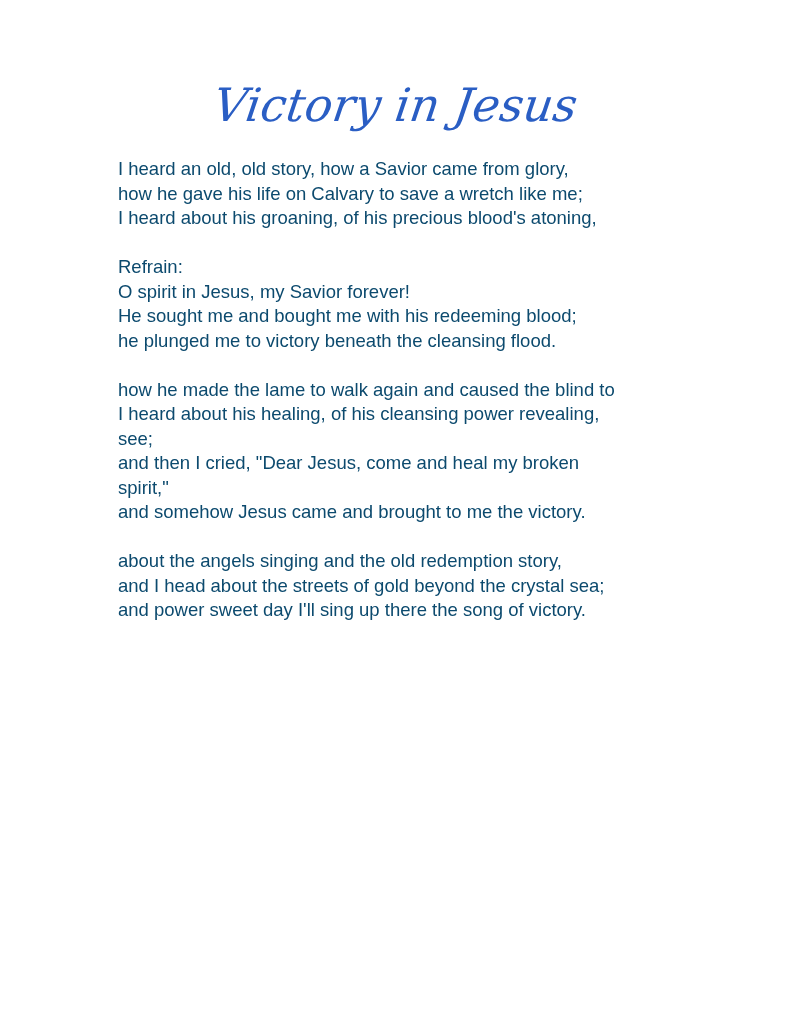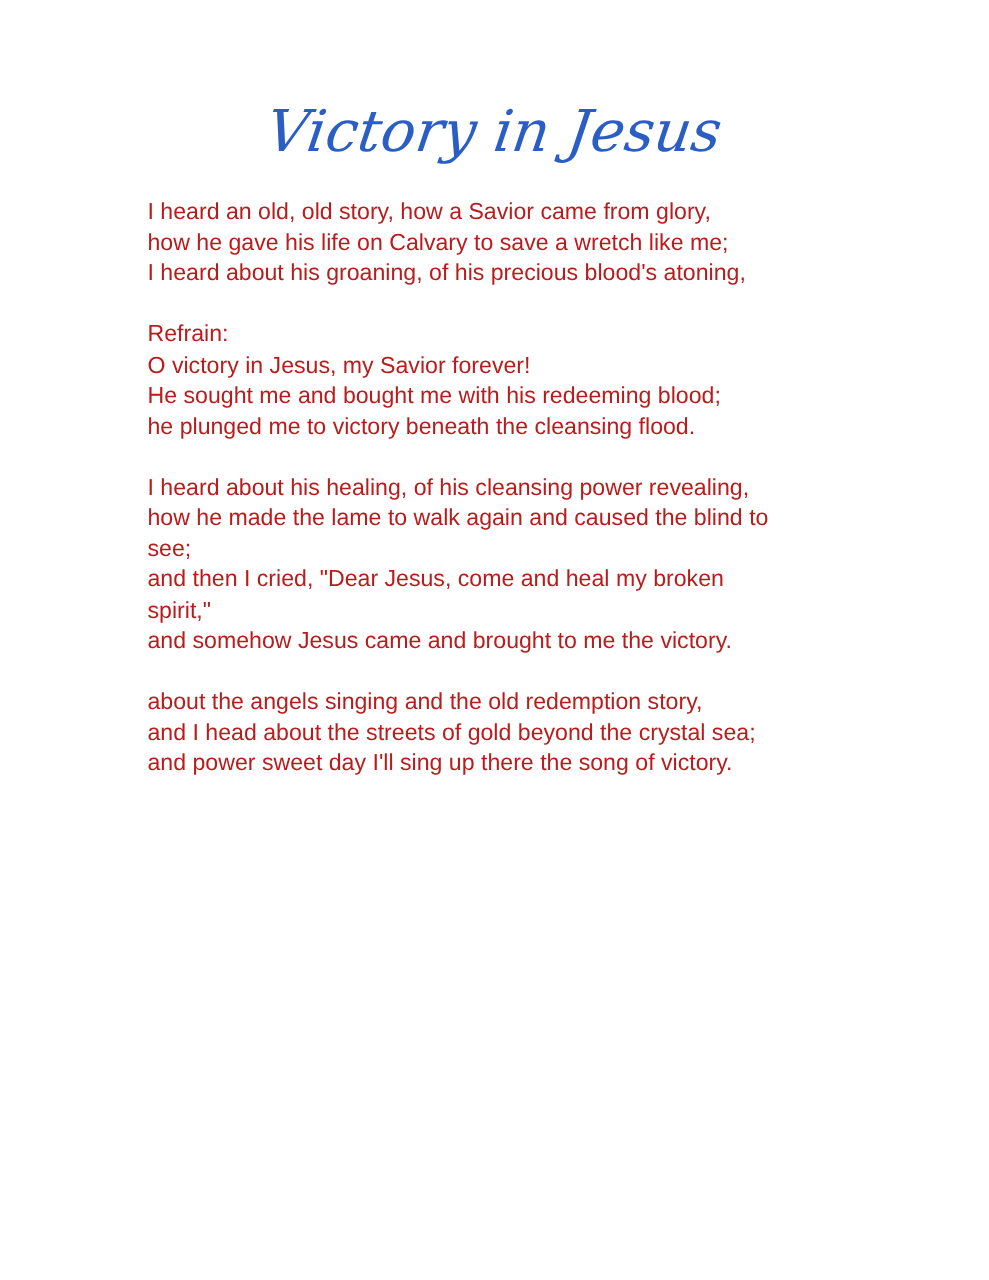--- a/index.html
+++ b/index.html
@@ -8,48 +8,48 @@
     .title {
       position: absolute; left: 0; top: 70px; width: 791px; text-align: center;
       font-family: "DejaVu Serif", serif; font-style: italic;
       font-size: 46px; color: #2a5ec4; letter-spacing: 0px;
       transform: skewX(-8deg);
       line-height: 70px;
     }
     .body-text {
       position: absolute; left: 118px; top: 157px; width: 600px;
       font-family: "Liberation Sans", sans-serif;
-      font-size: 18.5px; color: #b91c1c; line-height: 24.5px;
+      font-size: 18.5px; color: #0c4a6e; line-height: 24.5px;
     }
     .line { display: block; white-space: nowrap; height: 24.5px; }
     .gap { display: block; height: 24.5px; }
   </style>
 </head>
 <body>
 
 <div class="page">
   <div class="title">Victory in Jesus</div>
 
   <div class="body-text">
     <div>
       <span class="line">I heard an old, old story, how a Savior came from glory,</span>
       <span class="line">how he gave his life on Calvary to save a wretch like me;</span>
       <span class="line">I heard about his groaning, of his precious blood's atoning,</span>
     </div>
     <span class="gap"></span>
     <div>
       <span class="line">Refrain:</span>
-      <span class="line">O victory in Jesus, my Savior forever!</span>
+      <span class="line">O spirit in Jesus, my Savior forever!</span>
       <span class="line">He sought me and bought me with his redeeming blood;</span>
       <span class="line">he plunged me to victory beneath the cleansing flood.</span>
     </div>
     <span class="gap"></span>
     <div>
+      <span class="line">how he made the lame to walk again and caused the blind to</span>
       <span class="line">I heard about his healing, of his cleansing power revealing,</span>
-      <span class="line">how he made the lame to walk again and caused the blind to</span>
       <span class="line">see;</span>
       <span class="line">and then I cried, "Dear Jesus, come and heal my broken</span>
       <span class="line">spirit,"</span>
       <span class="line">and somehow Jesus came and brought to me the victory.</span>
     </div>
     <span class="gap"></span>
     <div>
       <span class="line">about the angels singing and the old redemption story,</span>
       <span class="line">and I head about the streets of gold beyond the crystal sea;</span>
       <span class="line">and power sweet day I'll sing up there the song of victory.</span>

